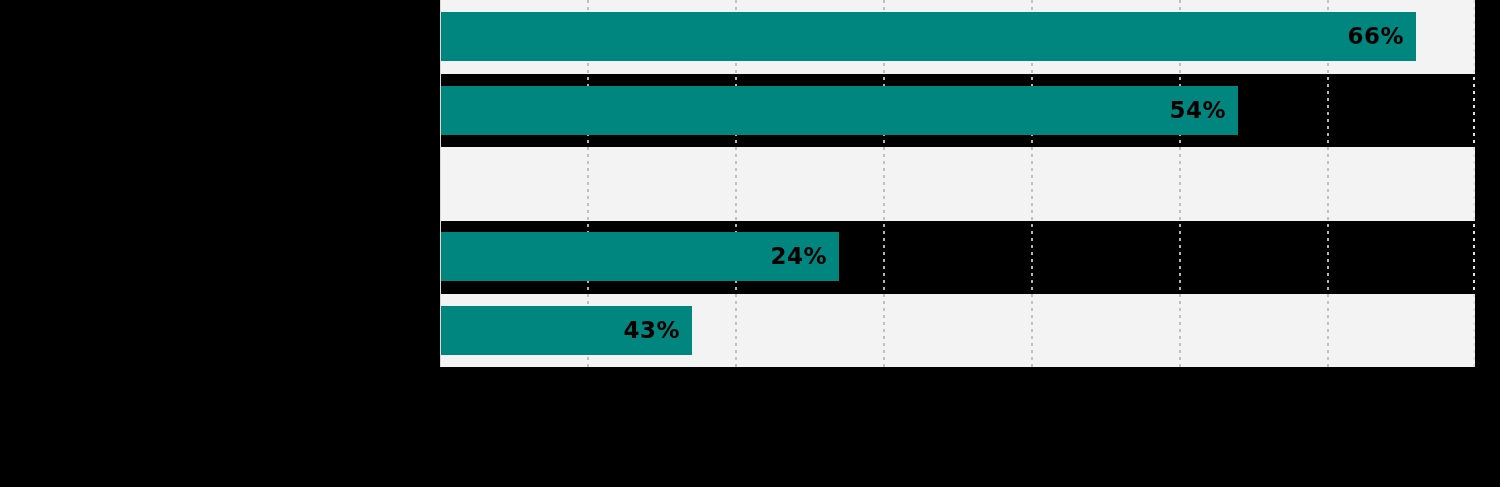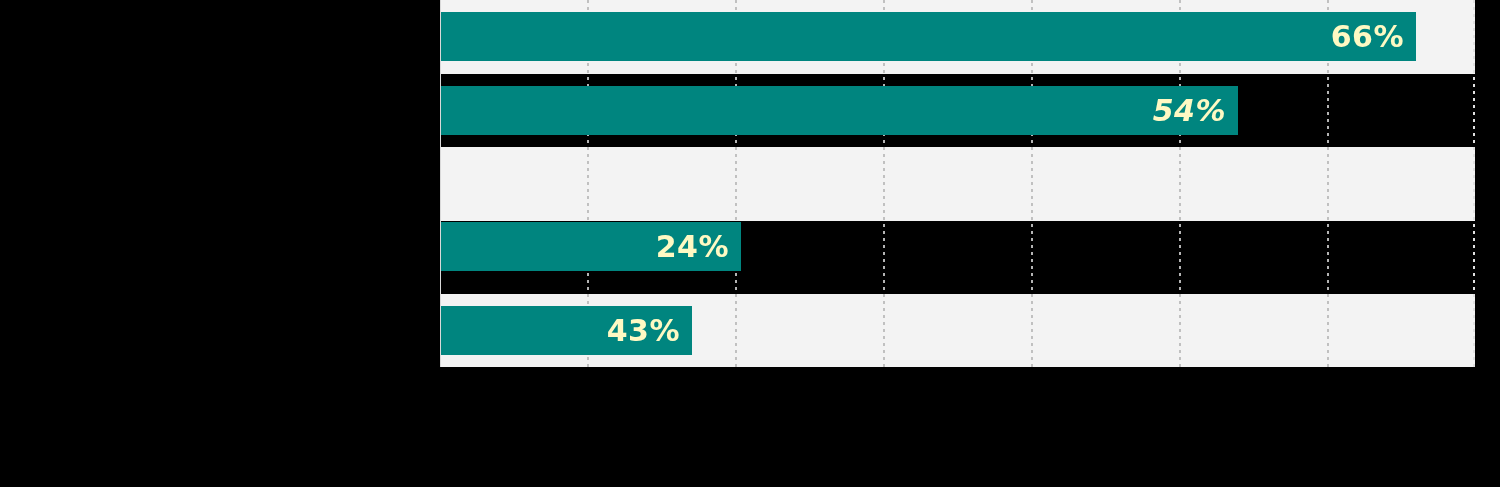--- a/index.html
+++ b/index.html
@@ -82,22 +82,22 @@
     background: #00857f;
     box-sizing: border-box;
   }
   .bar-label {
     position: absolute;
     top: 0;
     bottom: 0;
     right: 12px;
     display: flex;
     align-items: center;
-    color: #fef9c3;
-    font-size: 30px;
+    color: #000000;
+    font-size: 23px;
     font-weight: 700;
     letter-spacing: 0.5px;
     white-space: nowrap;
     line-height: 1;
   }
 
   
   #category-axis {
     position: absolute;
     left: 0;
@@ -171,26 +171,26 @@
     <div class="gridline" style="left:442px;"></div>
     <div class="gridline" style="left:590px;"></div>
     <div class="gridline" style="left:738px;"></div>
     <div class="gridline" style="left:886px;"></div>
     <div class="gridline edge" style="left:1032px;"></div>
 
     <div class="bar" style="left:0px;top:12px;width:975px;height:49px;">
       <span class="bar-label">66%</span>
     </div>
 
-    <div class="bar" style="left:0px;top:86px;width:797px;height:49px;font-style:italic;">
+    <div class="bar" style="left:0px;top:86px;width:797px;height:49px;">
       <span class="bar-label">54%</span>
     </div>
 
 
-    <div class="bar" style="left:0px;top:222px;width:300px;height:49px;">
+    <div class="bar" style="left:0px;top:232px;width:398px;height:49px;">
       <span class="bar-label">24%</span>
     </div>
 
     <div class="bar" style="left:0px;top:306px;width:251px;height:49px;">
       <span class="bar-label">43%</span>
     </div>
 
   </div>
 
   <div id="value-axis">

